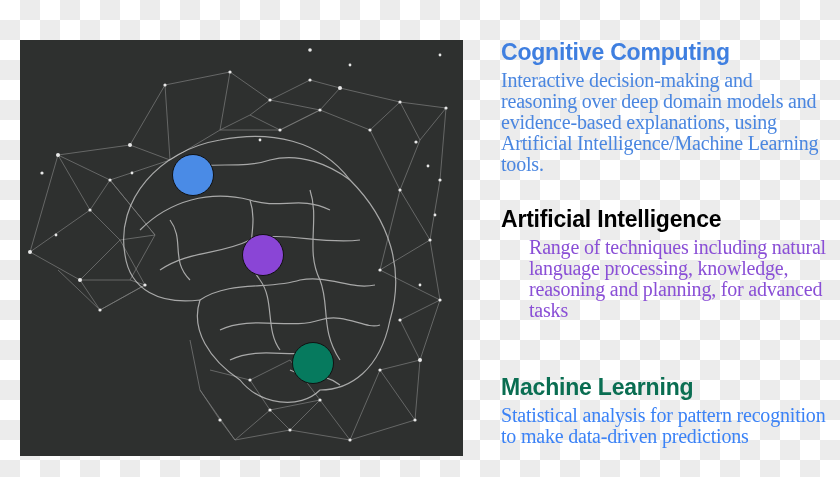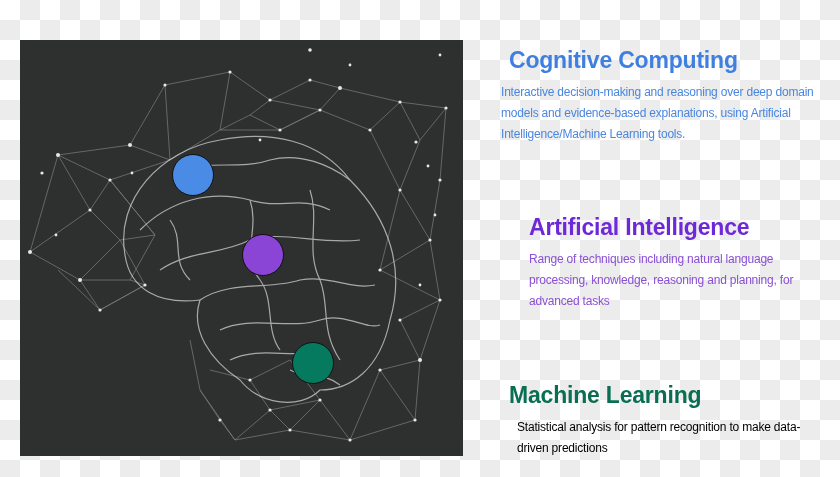--- a/index.html
+++ b/index.html
@@ -17,24 +17,24 @@
     position:absolute; left:20px; top:40px; width:443px; height:416px;
     background:#2e302f; overflow:hidden;
   }
   .brain-panel svg { position:absolute; left:0; top:0; }
   .marker {
     position:absolute; width:42px; height:42px; border-radius:50%;
     border:1.5px solid #111; box-sizing:border-box;
   }
   .section { position:absolute; left:501px; width:330px; }
   .section h2 {
-    margin:8px; font-size:23px; font-weight:bold; line-height:28px; letter-spacing:-0.2px;
+    margin:0; font-size:23px; font-weight:bold; line-height:28px; letter-spacing:-0.2px;
   }
   .section p {
-    margin:4px 0 0 0; font-size:12px; line-height:21px; letter-spacing:-0.2px;
+    margin:4px 0 0 0; font-size:20px; line-height:21px; letter-spacing:-0.2px;font-family:Liberation Serif, serif;
   }
 </style>
 </head>
 <body>
 
 <div class="brain-panel">
   <svg width="443" height="416" viewBox="0 0 443 416">
     <g stroke="#bfbfbf" stroke-width="0.7" fill="none" opacity="0.55">
       <polyline points="10,212 38,115 110,105 145,45 210,32 250,60 290,40 320,48 380,62 426,68 420,140 410,200 420,260 400,320 395,380 330,400 270,390 215,400 180,350 170,300"></polyline>
       <polyline points="38,115 70,170 10,212 60,240 110,240 135,195 90,140 38,115"></polyline>
@@ -115,20 +115,20 @@
 <div class="marker" style="left:172px; top:154px; background:#4a8be6;"></div>
 <div class="marker" style="left:242px; top:234px; background:#8a45d6;"></div>
 <div class="marker" style="left:292px; top:342px; background:#067a5e;"></div>
 
 <div class="section" style="top:38px;">
   <h2 style="color:#3f7fe0;">Cognitive Computing</h2>
   <p style="color:#4a86e0;">Interactive decision-making and reasoning over deep domain models and evidence-based explanations, using Artificial Intelligence/Machine Learning tools.</p>
 </div>
 
 <div class="section" style="top:205px;">
-  <h2 style="color:#6d28d9;padding-left:20px;">Artificial Intelligence</h2>
+  <h2 style="color:#000000;">Artificial Intelligence</h2>
   <p style="color:#8a4fd6;padding-left:28px;">Range of techniques including natural language processing, knowledge, reasoning and planning, for advanced tasks</p>
 </div>
 
 <div class="section" style="top:373px;">
   <h2 style="color:#0a6e52;">Machine Learning</h2>
-  <p style="color:#000000;padding-left:16px;">Statistical analysis for pattern recognition to make data-driven predictions</p>
+  <p style="color:#3b82f6;">Statistical analysis for pattern recognition to make data-driven predictions</p>
 </div>
 
 </body></html>

